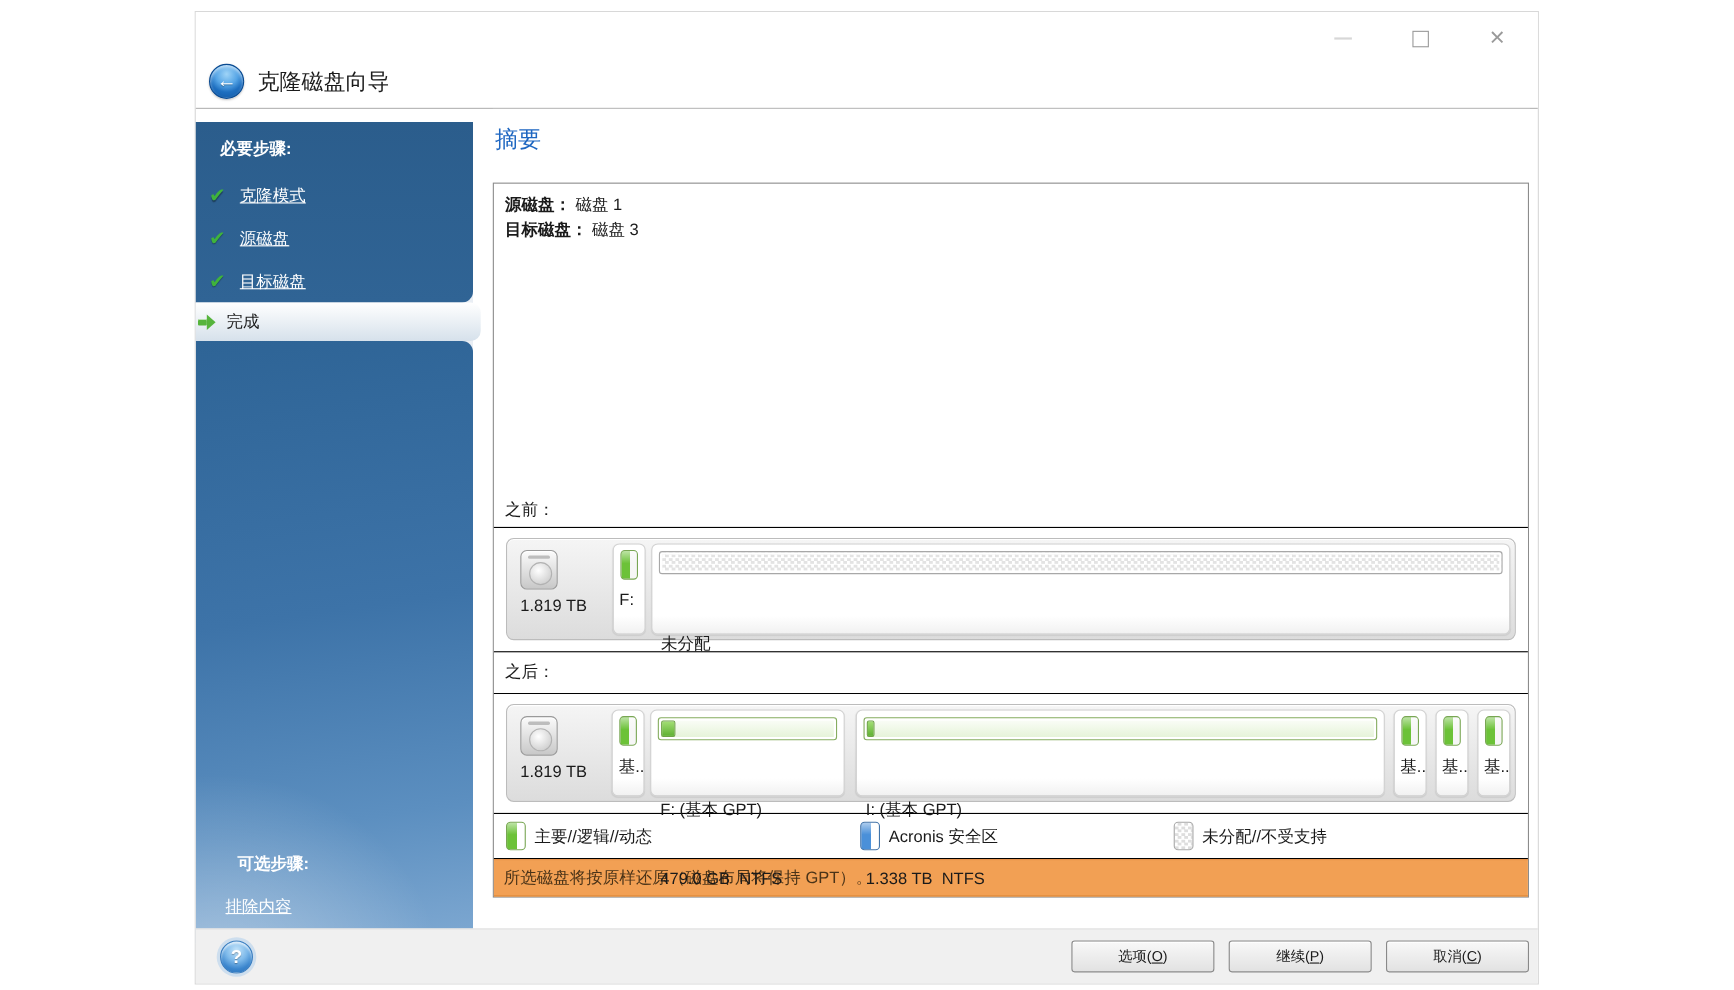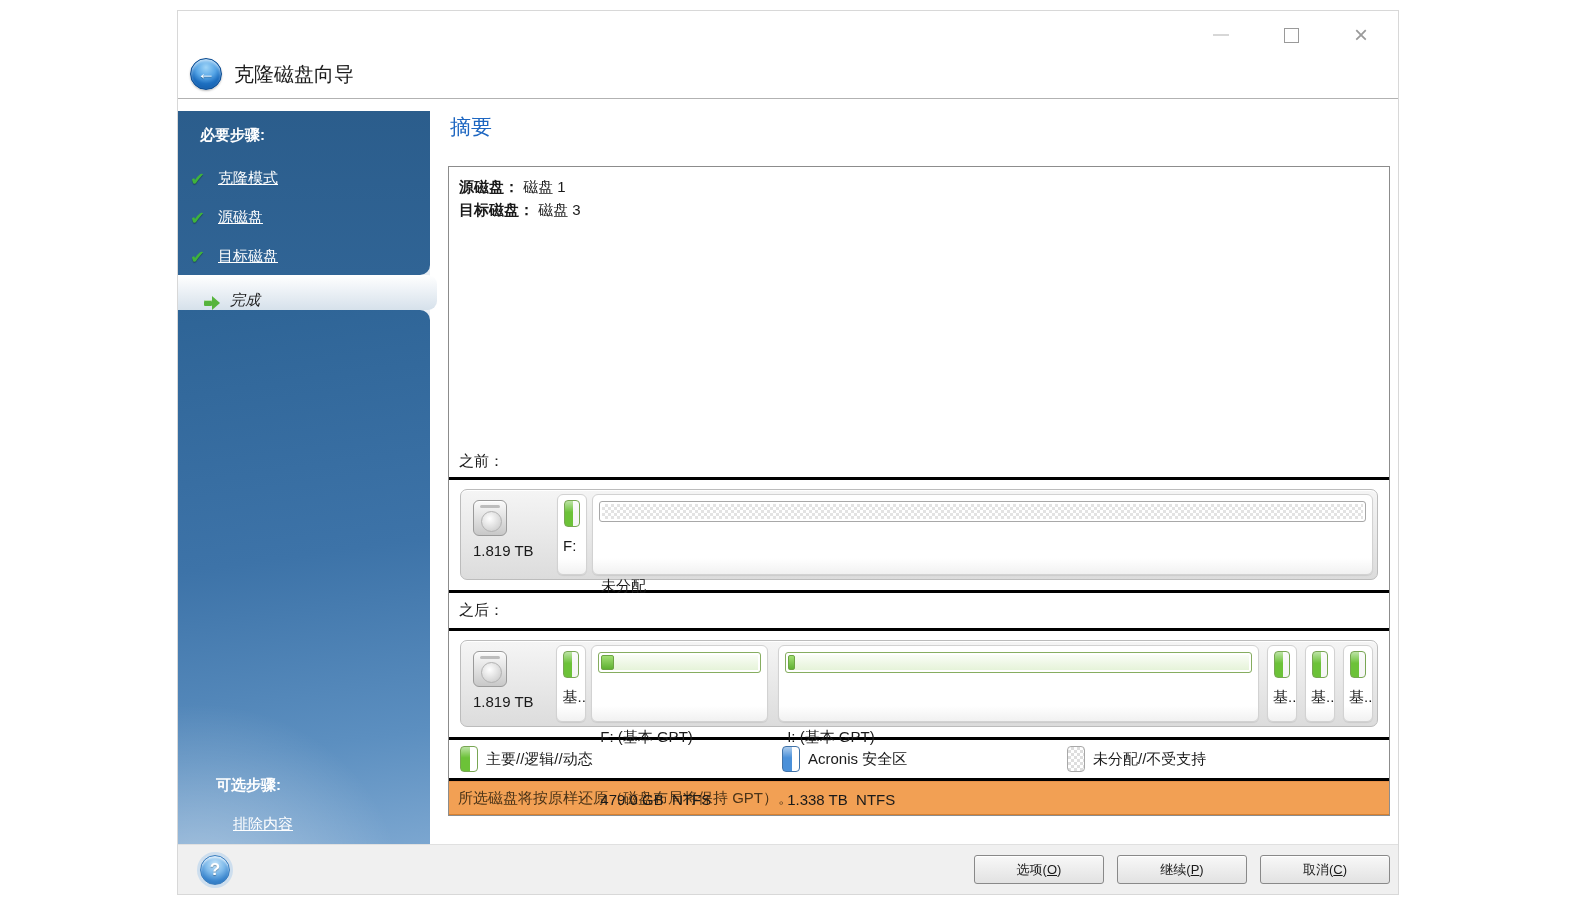--- a/index.html
+++ b/index.html
@@ -29,42 +29,42 @@
 
   
   .sidebar { position:absolute; left:0; top:100px; width:252px; height:747px; background:#e9eef4; }
   .side-top { height:164px; background:linear-gradient(to bottom,#2b5d8c,#306495);
               border-radius:0 0 10px 0; padding-top:15px; }
   .side-header { color:#fff; font-weight:bold; font-size:15px; padding-left:22px; margin-bottom:14px; }
   .step { display:flex; align-items:center; height:39px; padding-left:12px; cursor:pointer; }
   .check-icon { width:24px; font-size:18px; color:#3fb33c; font-weight:bold;
                 text-shadow:0 1px 1px rgba(0,0,0,.35); }
   .step-label { color:#ffffff; text-decoration:underline; margin-left:4px; }
-  .step-active { display:flex; align-items:flex-end; height:35px; padding-left:24px; width:259px;
+  .step-active { display:flex; align-items:center; height:35px; padding-left:0; width:259px;
                  background:linear-gradient(to bottom,#ffffff,#d6e1eb);
-                 border-radius:0 9px 9px 0; cursor:pointer;font-style:italic; }
+                 border-radius:0 9px 9px 0; cursor:pointer; }
   .arrow-icon { width:24px; display:flex; align-items:center; }
   .arrow-shaft { width:8px; height:6px; background:#56b43c; border-radius:1px; margin-left:2px;
                  box-shadow:inset 0 1px 0 rgba(255,255,255,.6); }
   .arrow-head { width:0; height:0; border-left:8px solid #56b43c; border-top:7px solid transparent;
                 border-bottom:7px solid transparent; }
   .active-label { color:#1a1a1a; margin-left:4px; }
   .side-lower { height:548px;
                 background:radial-gradient(ellipse 130% 55% at 8% 106%, rgba(255,255,255,.38), rgba(255,255,255,0) 62%),
                            linear-gradient(172deg,#2e6496 0%, #3d73a8 45%, #5c8fc0 78%, #7fa9d2 100%);
                 border-radius:0 10px 0 0; display:flex; flex-direction:column; justify-content:flex-end; }
   .opt-header { color:#fff; font-weight:bold; padding-left:38px; margin-bottom:20px; }
-  .opt-link { color:#fff; text-decoration:underline; padding-left:55px; margin-bottom:24px; cursor:pointer; }
+  .opt-link { color:#fff; text-decoration:underline; padding-left:27px; margin-bottom:24px; cursor:pointer; }
 
   
   .main { position:absolute; left:270px; top:88px; width:943px; height:747px; background:#fff; }
   .page-heading { margin:14px 0 0 2px; font-size:21px; font-weight:400; color:#1d66c1; }
   .container { position:absolute; left:0; top:67px; width:942px; height:650px;
                border:1px solid #8c8c8c; background:#fff; display:flex; flex-direction:column; }
-  .sec { border-bottom:3px solid #000000; }
+  .sec { border-bottom:1px solid #000000; }
   .sec-summary { height:313px; display:flex; flex-direction:column; justify-content:space-between;
                  padding:8px 10px 6px 10px; }
   .sum-line { line-height:23px; }
   .sum-label { font-weight:bold; }
   .stage-label { }
   .sec-beforelbl, .sec-afterlbl { height:38px; padding:8px 10px; }
   .sec-diskrow { height:113px; position:relative; background:#fff; }
   .sec-diskrow2 { height:109px; position:relative; background:#fff; }
 
   .disk-card { position:absolute; left:11px; top:9px; right:11px; bottom:10px;

